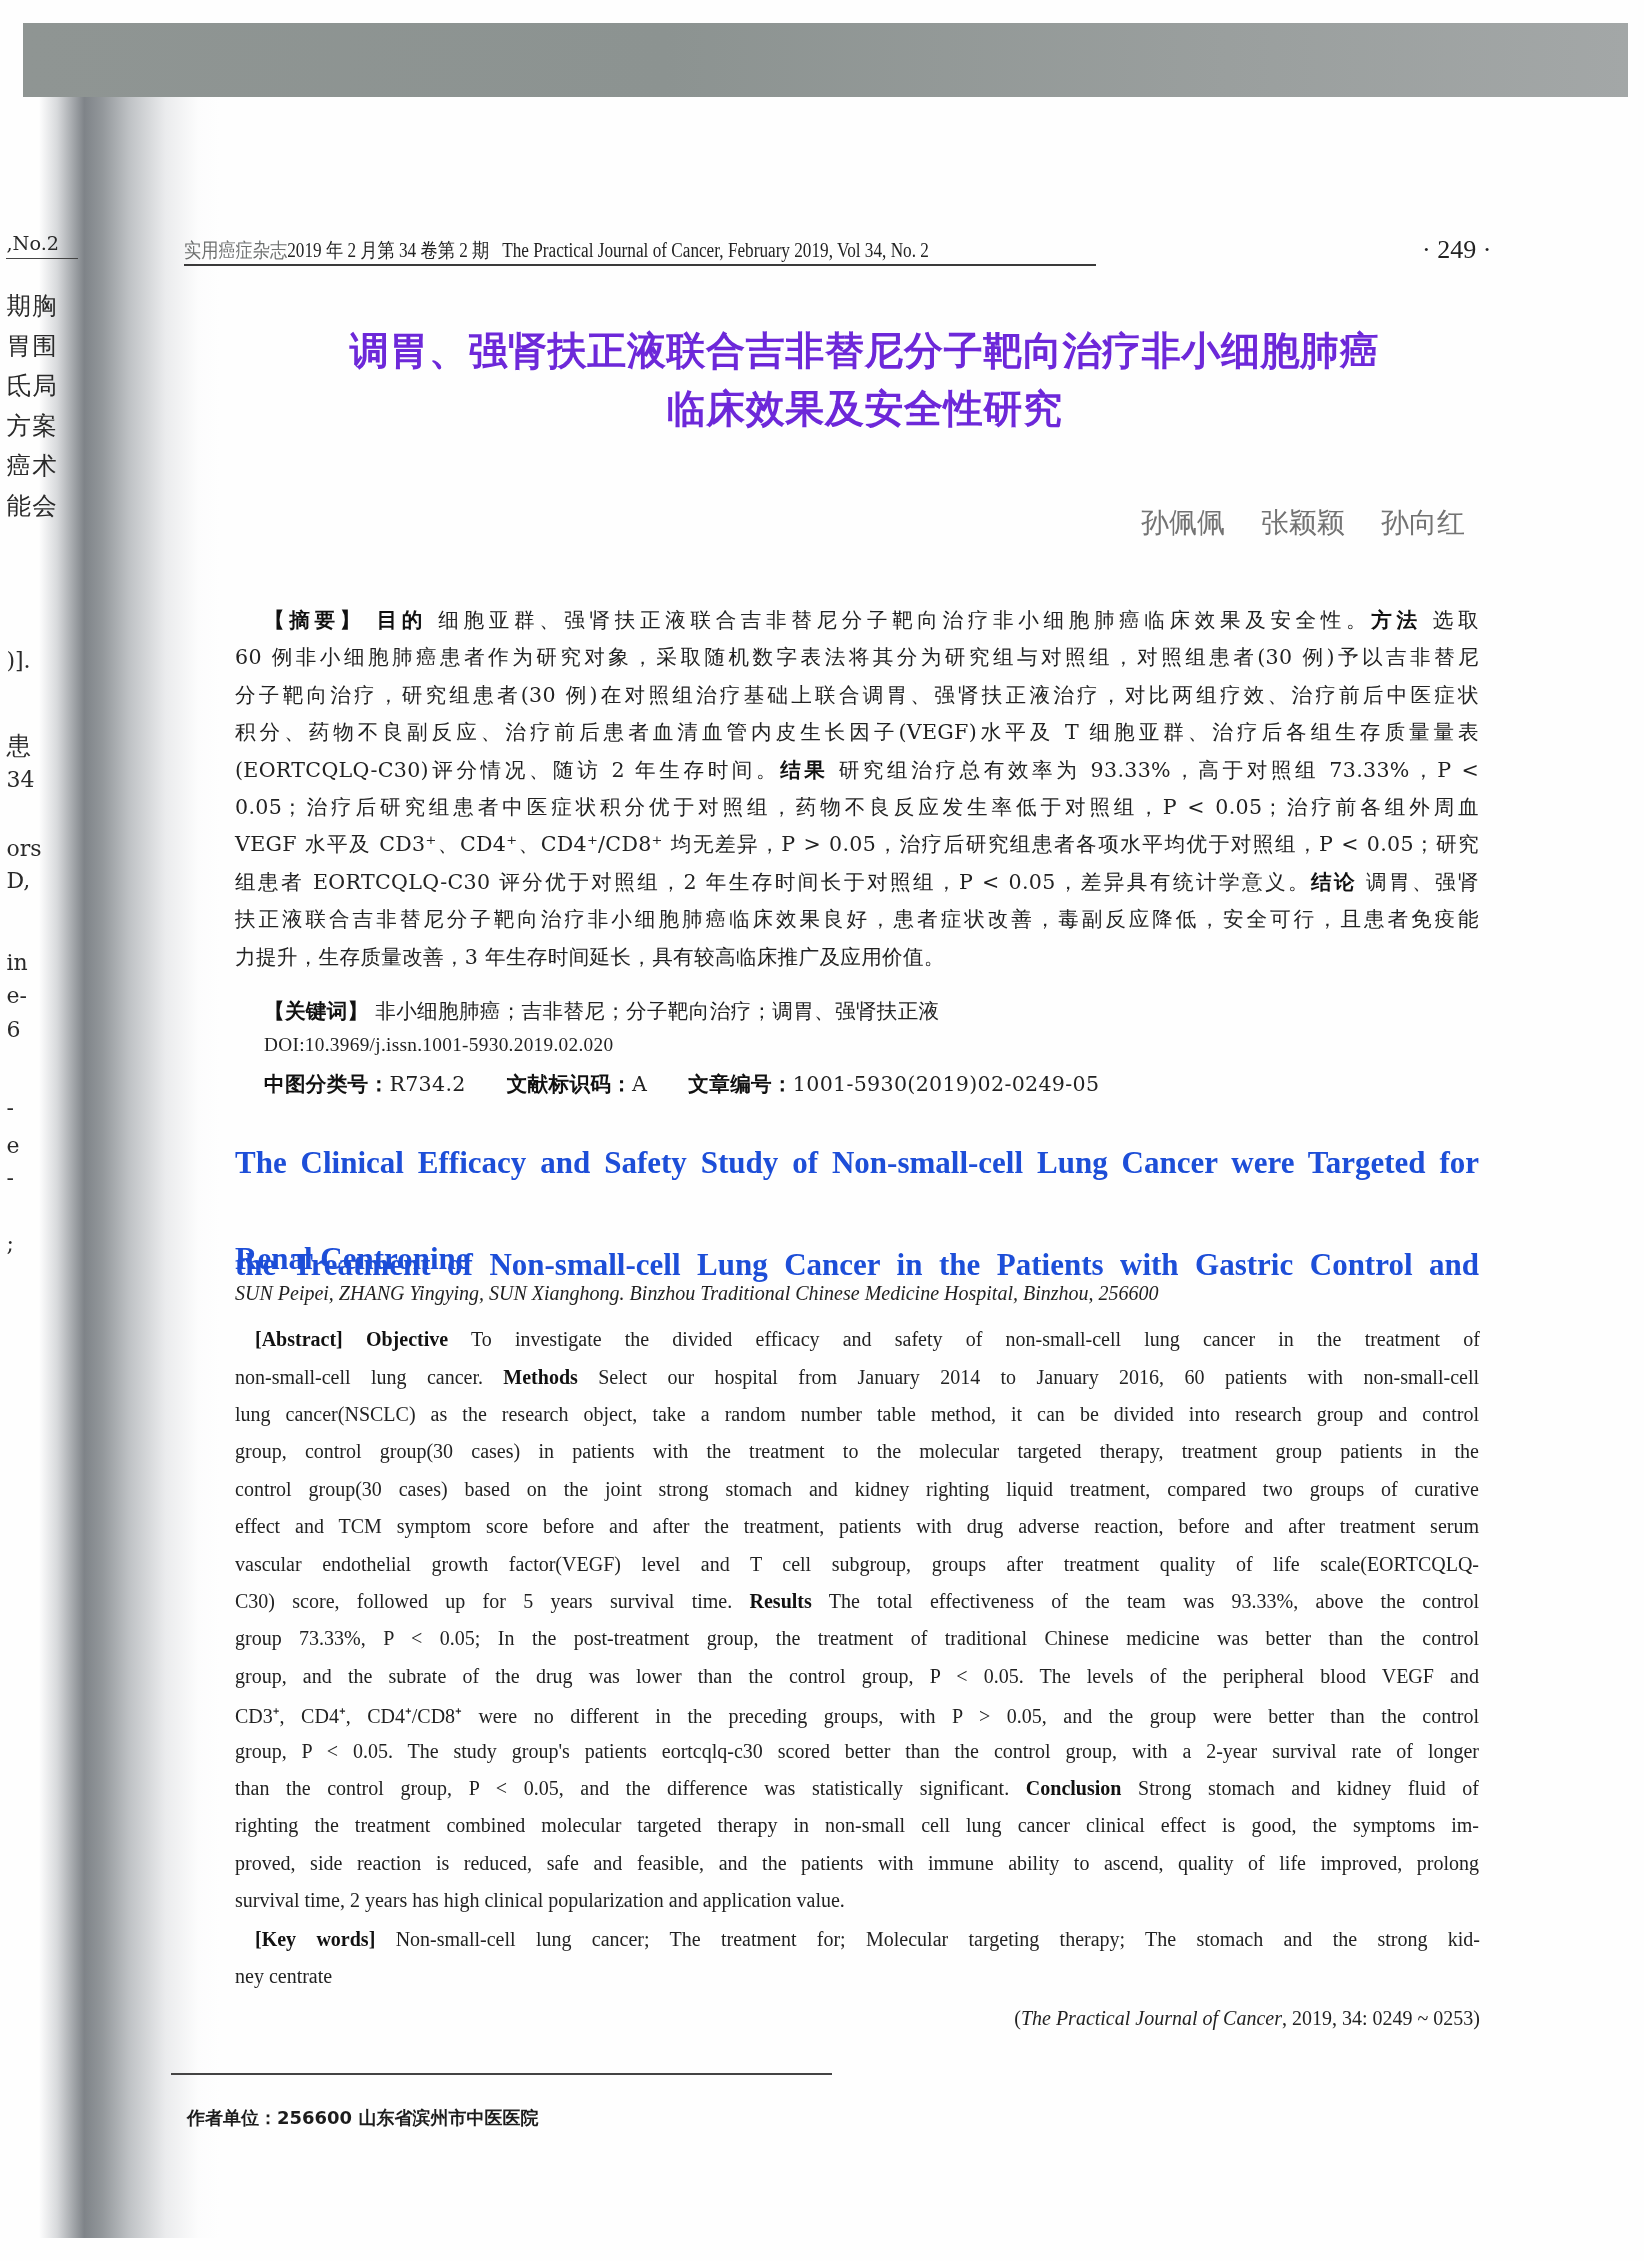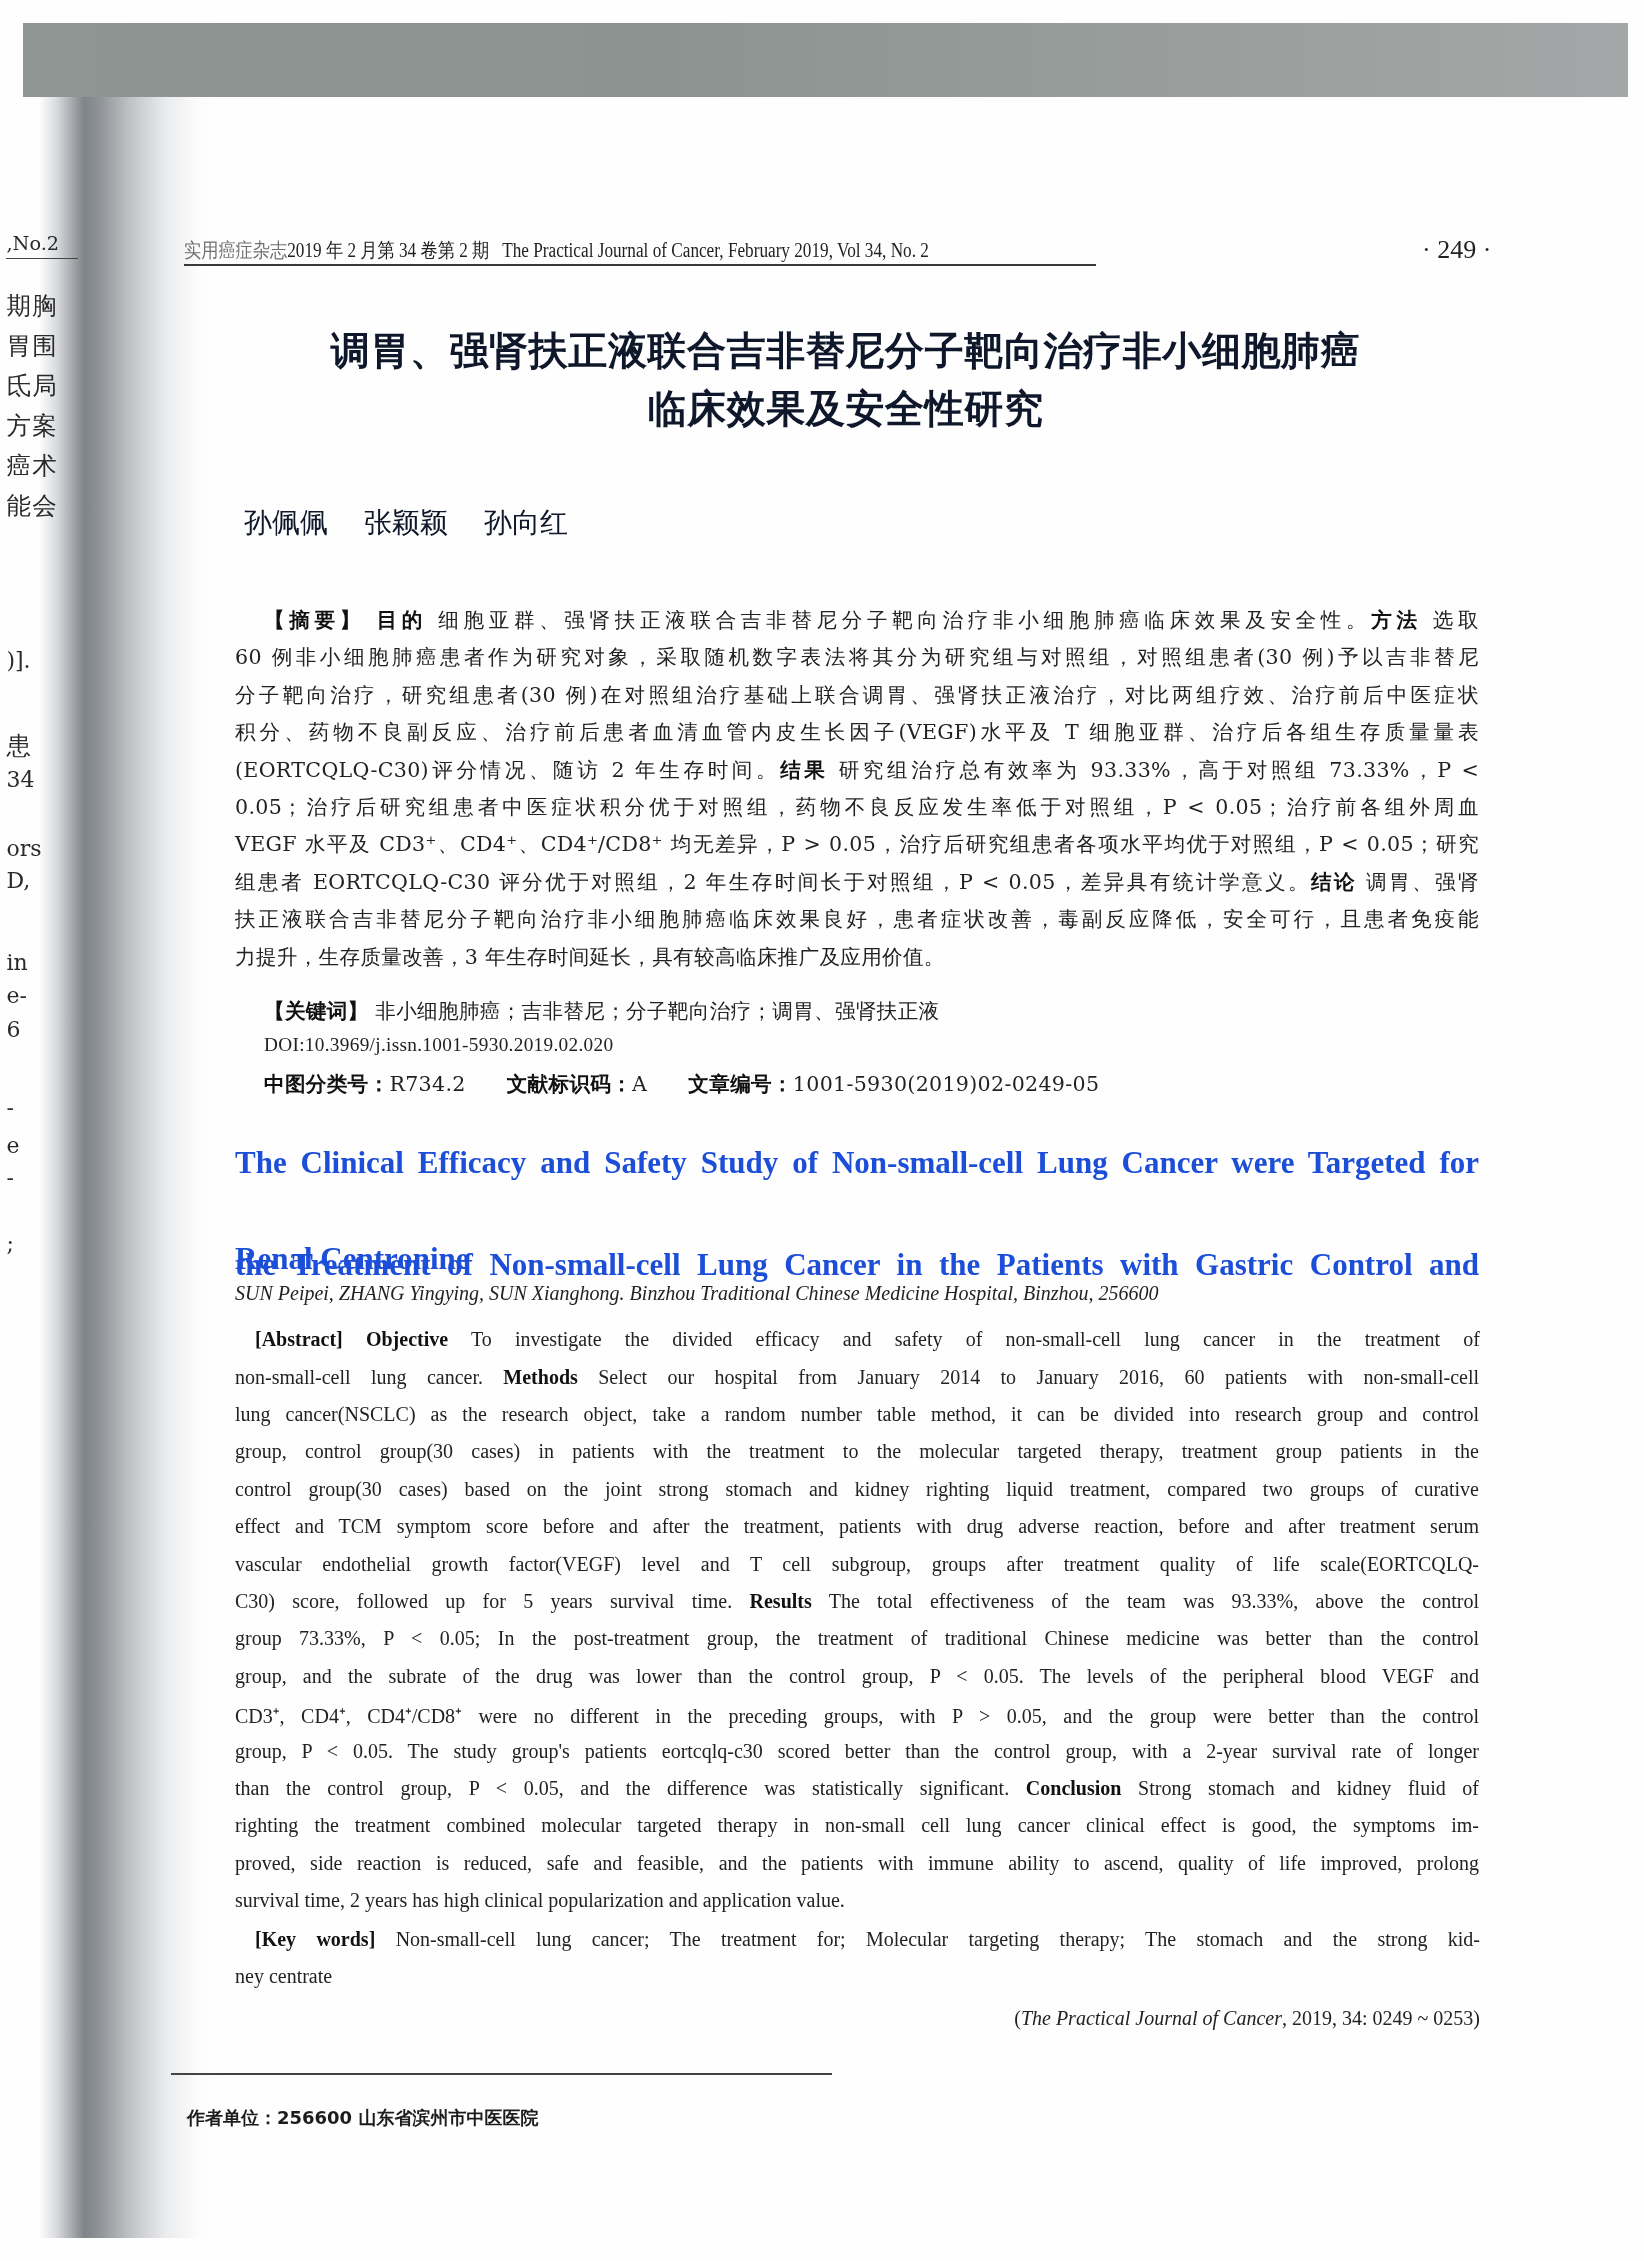--- a/index.html
+++ b/index.html
@@ -38,27 +38,27 @@
     transform:scaleX(0.86); transform-origin:left;
   }
   .running-head .journal-cn { color:#6e706f; }
   .running-rule { position:absolute; left:184px; top:264px; width:912px; height:1.9px; background:#3a3a3a; }
   .page-num {
     position:absolute; left:1422px; top:235px; font-family:"Liberation Serif", serif;
     font-size:26px; color:#222; white-space:nowrap;
   }
 
   .cn-title {
-    position:absolute; left:217px; width:1257px; text-align:center;
-    font-family:"DejaVu Sans", sans-serif; font-weight:bold; font-size:39px; color:#0f172a;
+    position:absolute; left:236px; width:1257px; text-align:center;
+    font-family:"DejaVu Sans", sans-serif; font-weight:bold; font-size:39px; color:#6d28d9;
     white-space:nowrap; letter-spacing:0.6px;
   }
   .cn-authors {
-    position:absolute; left:226px; width:1257px; top:504px; text-align:left;
-    font-family:"DejaVu Serif", serif; font-size:28px; color:#0f172a; word-spacing:0;
+    position:absolute; left:226px; width:1257px; top:504px; text-align:right;
+    font-family:"DejaVu Serif", serif; font-size:28px; color:#737373; word-spacing:0;
   }
   .cn-authors span { margin:0 18px; }
 
   .cn-line {
     position:absolute; left:235px; width:1244px; white-space:nowrap;
     font-family:"DejaVu Serif", serif; font-size:20.6px; color:#222;
     text-align:justify; text-align-last:justify; letter-spacing:0.3px;
   }
   .cn-line.last { text-align-last:left; }
   .cn-line.indent { left:264px; width:1215px; text-align-last:left; }

